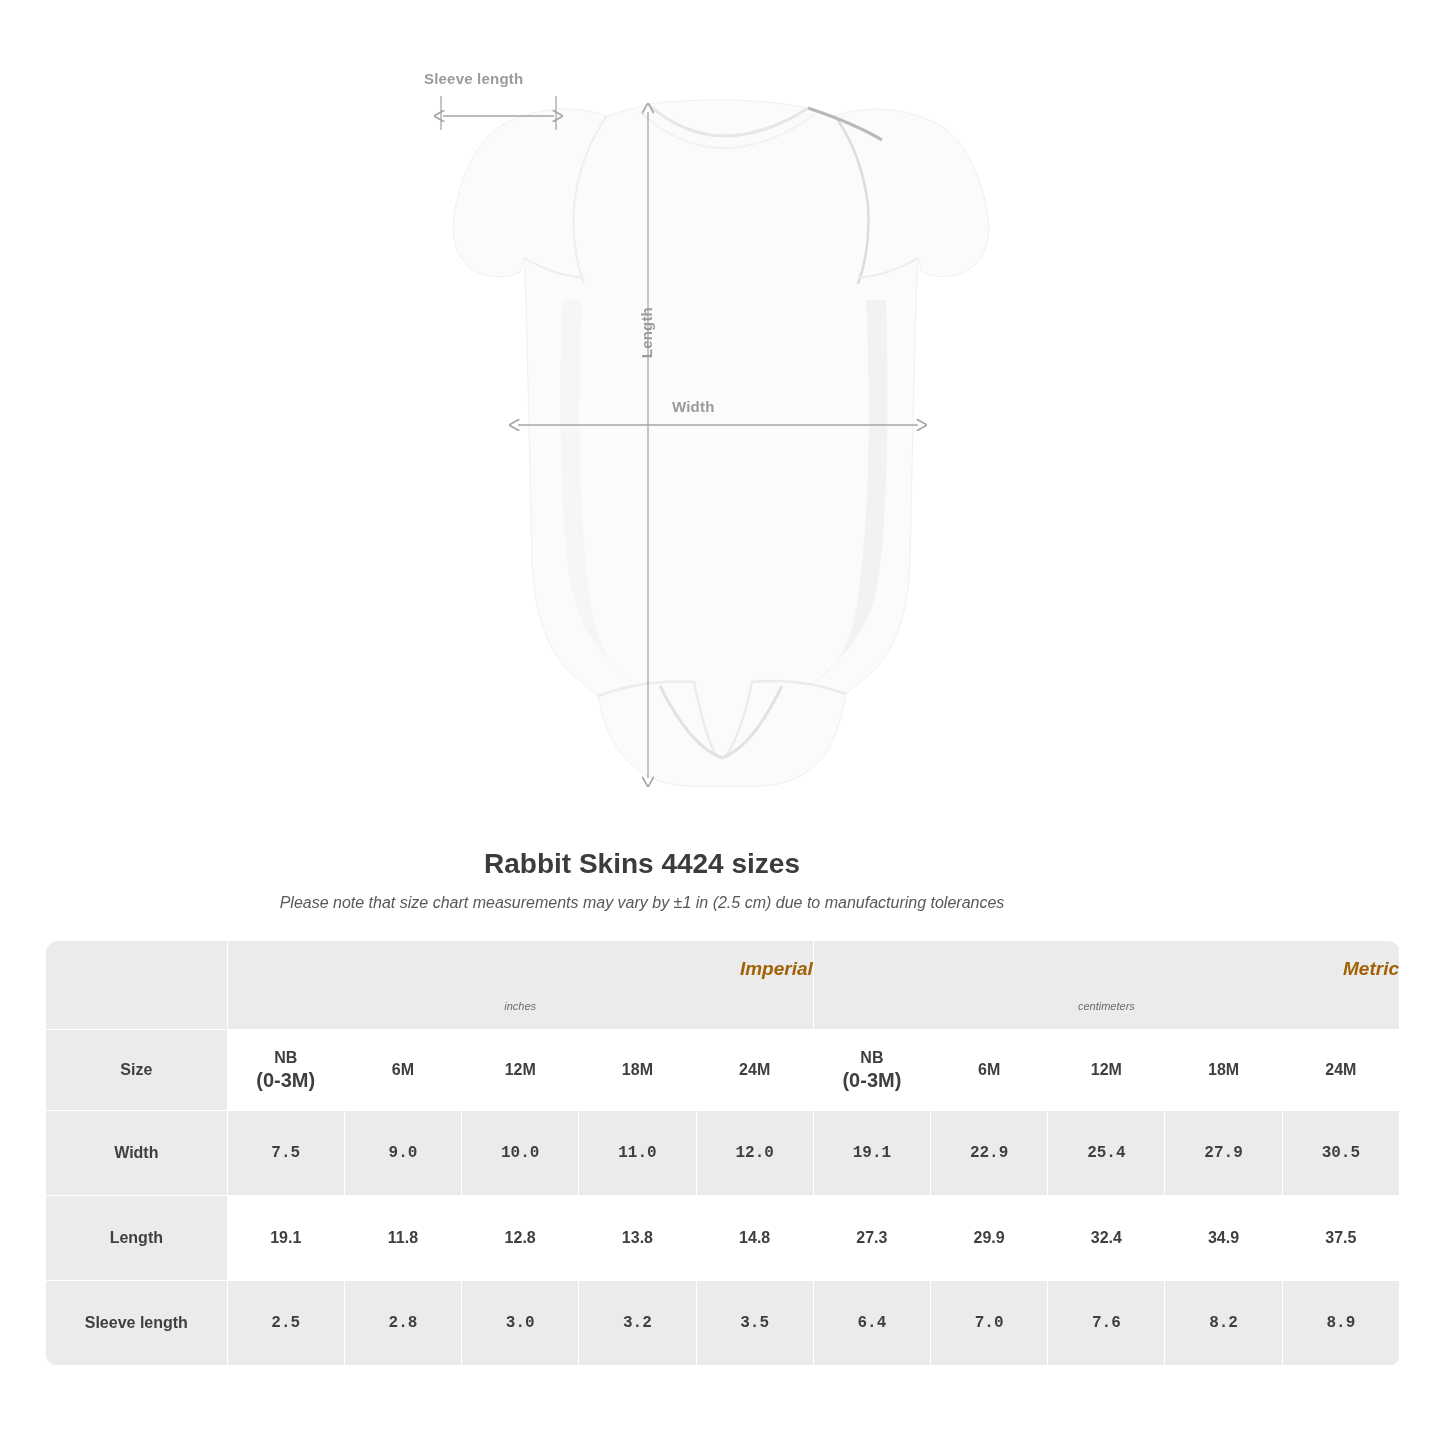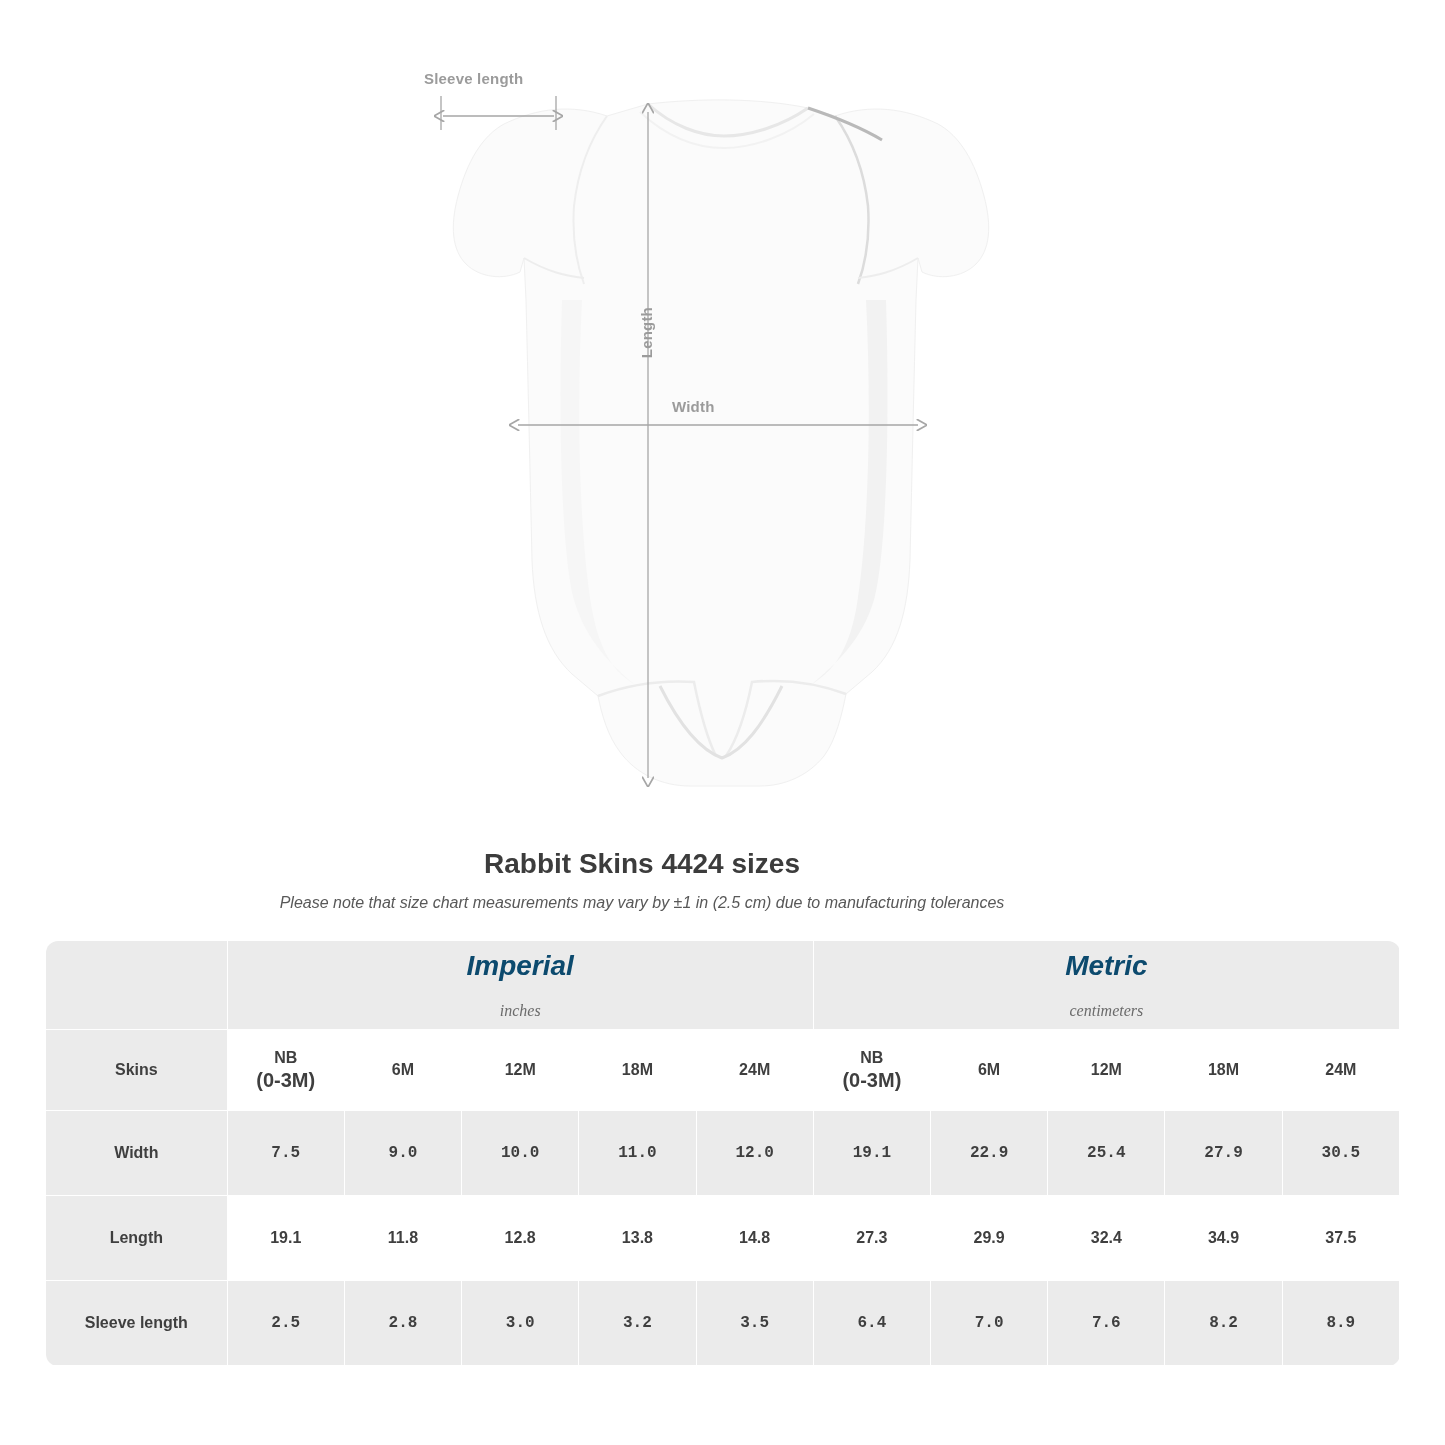--- a/index.html
+++ b/index.html
@@ -85,32 +85,32 @@
     color: #3f3f3f;
     font-weight: bold;
   }
   
   .unit-cell {
     background: #ebebeb;
     height: 88px;
     padding: 0;
   }
   .unit-name {
-    font-size: 28px;
+    font-size: 19px;
     font-style: italic;
     font-weight: bold;
-    color: #0c4a6e;
+    color: #a16207;
+    text-align: right;
   }
   .unit-sub {
-    font-size: 16px;
+    font-size: 11px;
     font-style: italic;
     font-weight: normal;
     color: #6b6b6b;
     margin-top: 20px;
-    font-family: Liberation Serif, serif;
   }
   .corner-cell {
     background: #ebebeb;
   }
   .corner-cell.left { border-top-left-radius: 12px; }
   .unit-cell.metric-unit { border-top-right-radius: 12px; }
   .unit-cell.imperial-unit { }
 
   
   tr.size-row td {
@@ -258,21 +258,21 @@
             <div class="unit-name">Imperial</div>
             <div class="unit-sub">inches</div>
           </td>
           <td class="unit-cell metric-unit" colspan="5">
             <div class="unit-name">Metric</div>
             <div class="unit-sub">centimeters</div>
           </td>
         </tr>
 
         <tr class="size-row">
-          <td class="rowhead">Skins</td>
+          <td class="rowhead">Size</td>
           <td>
             <span class="size-main">NB</span>
             <span class="size-sub">(0-3M)</span>
           </td>
           <td>
             <span class="size-main">6M</span>
           </td>
           <td>
             <span class="size-main">12M</span>
           </td>

